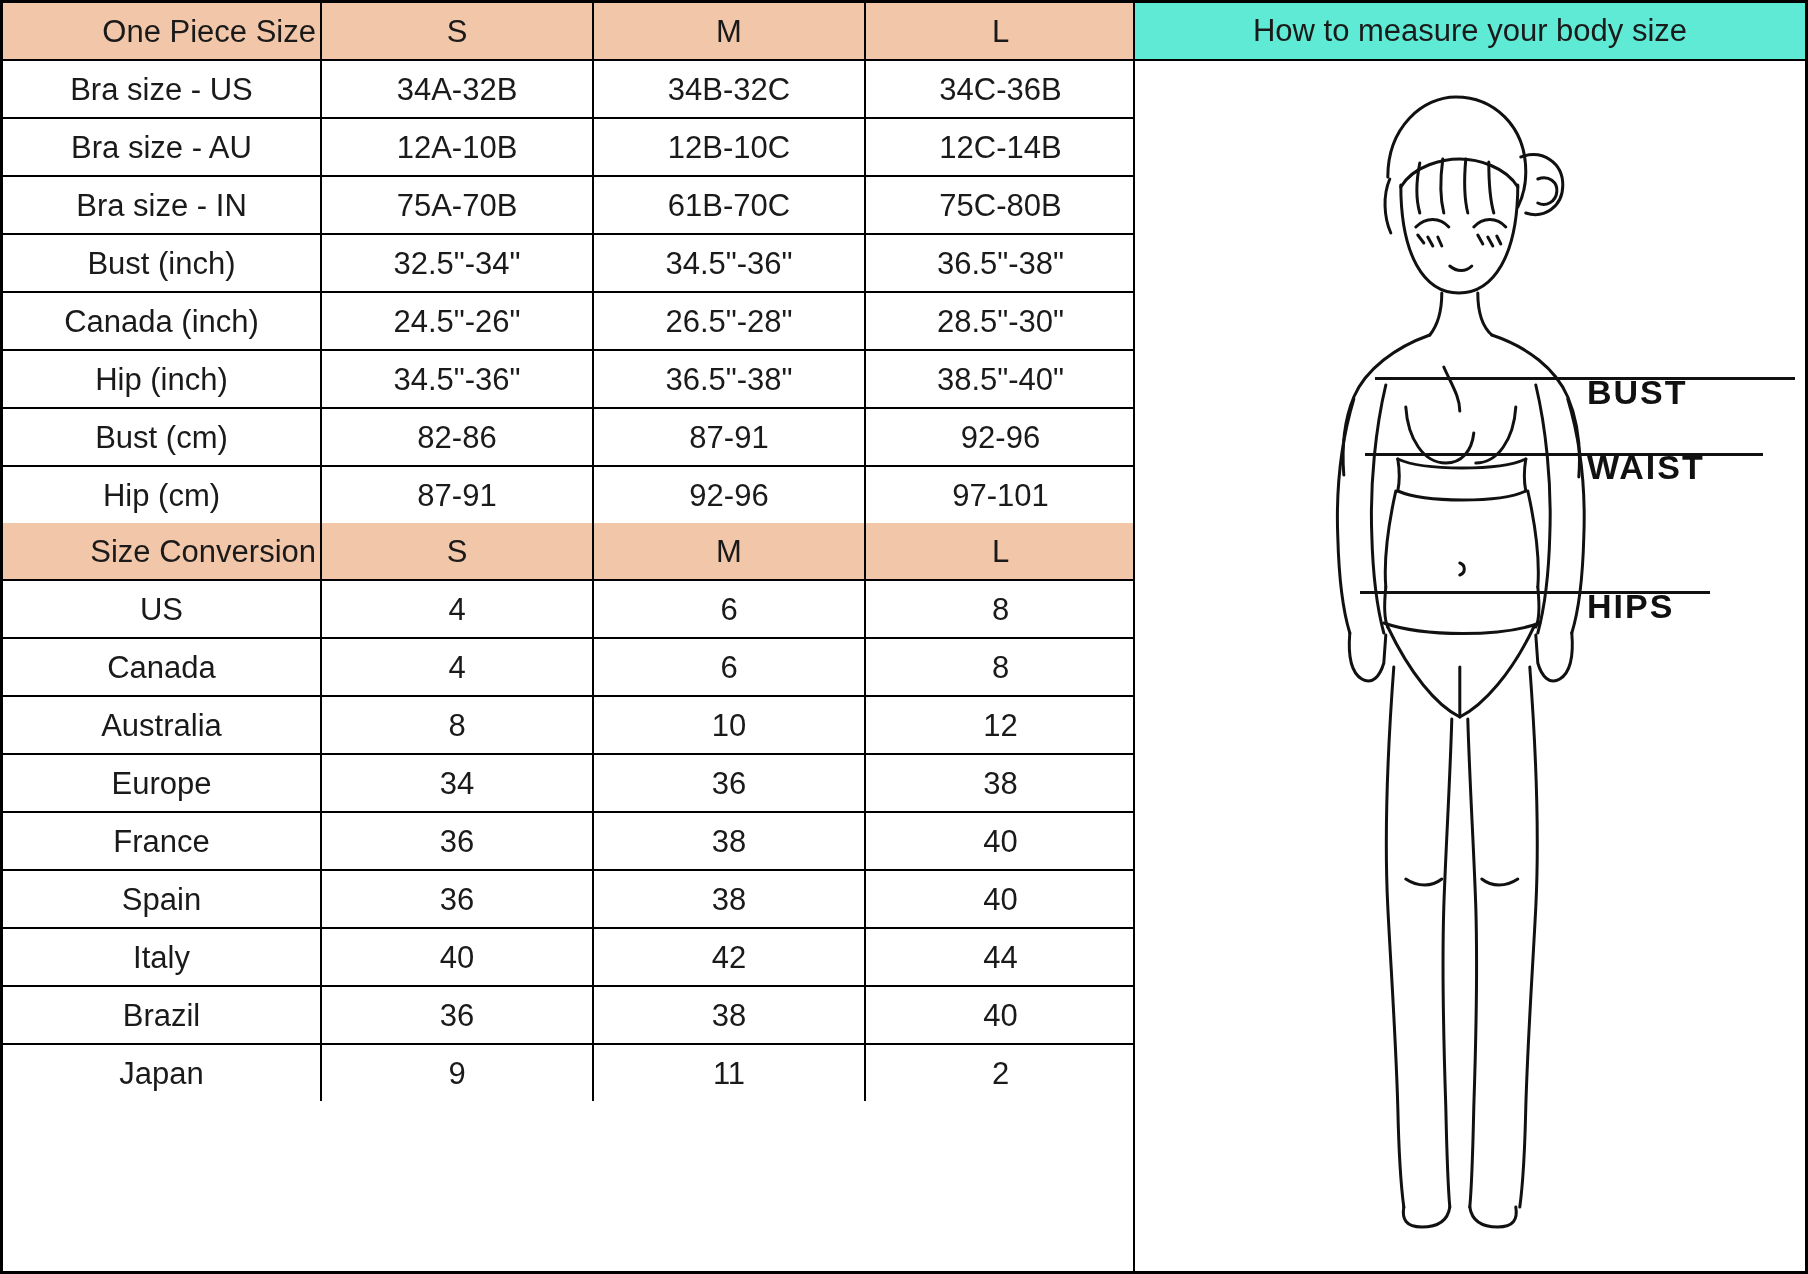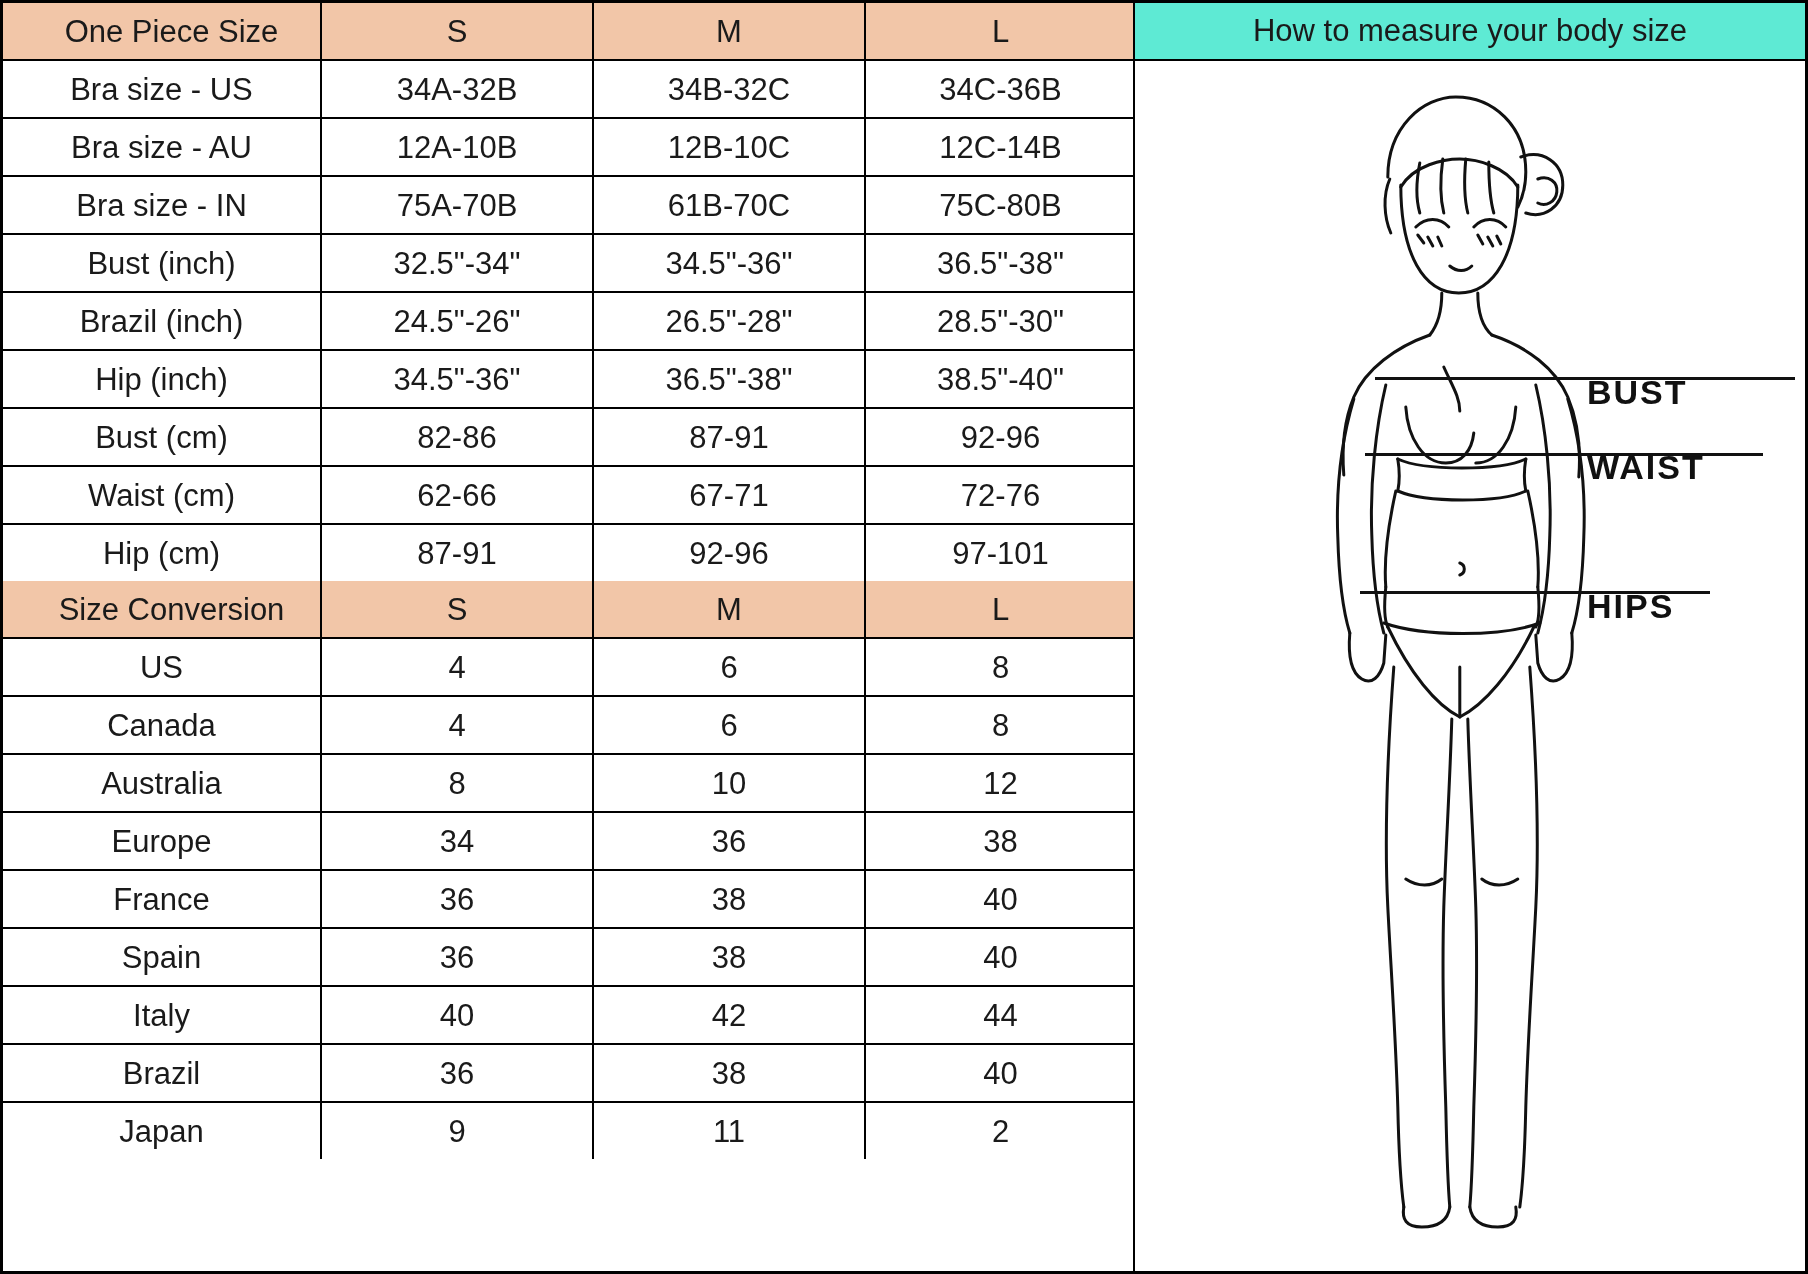--- a/index.html
+++ b/index.html
@@ -51,21 +51,21 @@
     line-height: 1;
     padding: 0 4px;
     white-space: nowrap;
     overflow: hidden;
   }
   tr.header td {
     background: #f2c6a8;
     font-size: 31px;
   }
   tr.header td.label-cell {
-    text-align: center;
+    text-align: right;
     padding-left: 24px;
   }
   td.label-cell { font-size: 31px; }
   tbody tr:last-child td { border-bottom: none; margin-top: 8px; }
   
   .measure-panel {
     position: relative;
     flex: 1 1 auto;
     box-sizing: border-box;
     border: 3px solid #000;
@@ -155,42 +155,36 @@
           <td>61B-70C</td>
           <td>75C-80B</td>
         </tr>
         <tr>
           <td class="label-cell">Bust (inch)</td>
           <td>32.5"-34"</td>
           <td>34.5"-36"</td>
           <td>36.5"-38"</td>
         </tr>
         <tr>
-          <td class="label-cell">Brazil (inch)</td>
+          <td class="label-cell">Canada (inch)</td>
           <td>24.5"-26"</td>
           <td>26.5"-28"</td>
           <td>28.5"-30"</td>
         </tr>
         <tr>
           <td class="label-cell">Hip (inch)</td>
           <td>34.5"-36"</td>
           <td>36.5"-38"</td>
           <td>38.5"-40"</td>
         </tr>
         <tr>
           <td class="label-cell">Bust (cm)</td>
           <td>82-86</td>
           <td>87-91</td>
           <td>92-96</td>
-        </tr>
-        <tr>
-          <td class="label-cell">Waist (cm)</td>
-          <td>62-66</td>
-          <td>67-71</td>
-          <td>72-76</td>
         </tr>
         <tr>
           <td class="label-cell">Hip (cm)</td>
           <td>87-91</td>
           <td>92-96</td>
           <td>97-101</td>
         </tr>
       </tbody>
     </table>
 

